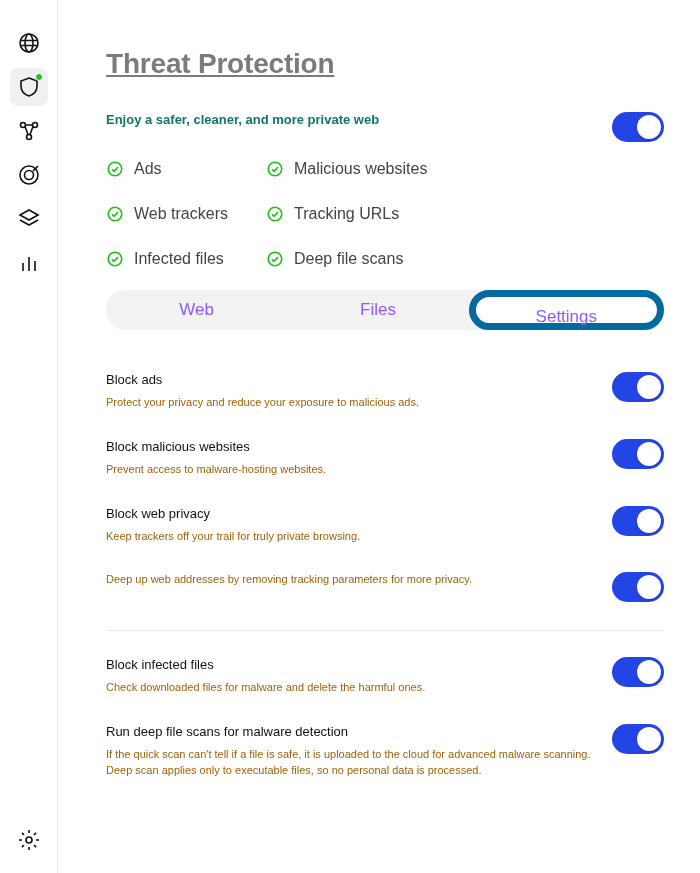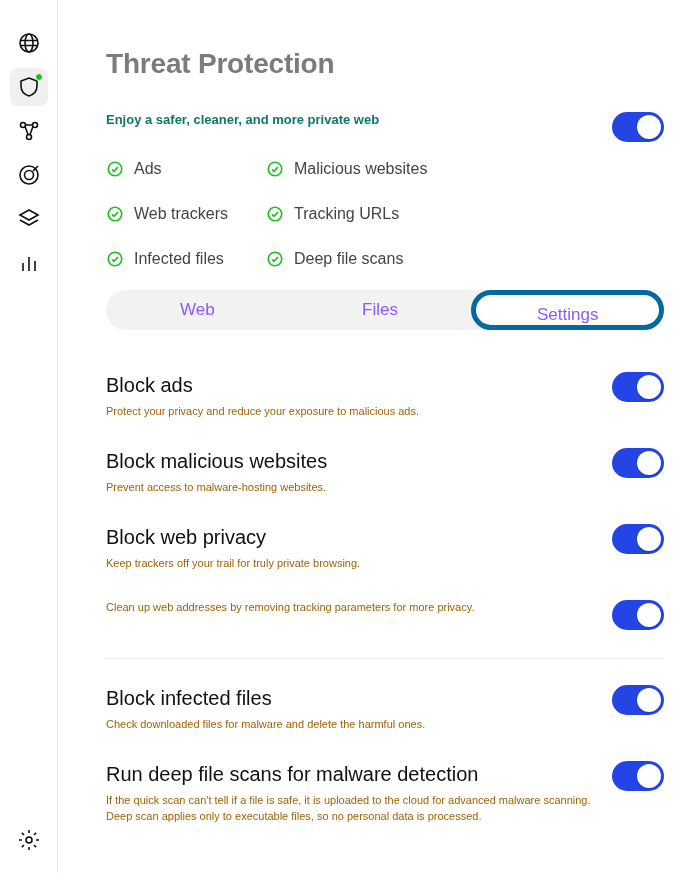--- a/index.html
+++ b/index.html
@@ -48,20 +48,21 @@
       flex: 1;
       padding: 48px 36px 0 48px;
       overflow-y: auto;
     }
     h1.page-title {
       color: #7b7b7b;
       font-weight: 700;
       font-size: 28px;
       letter-spacing: -0.2px;
       margin-bottom: 32px;
+      text-decoration: underline;
     }
     .hero-row {
       display: flex;
       align-items: flex-start;
       justify-content: space-between;
       margin-bottom: 18px;
     }
     .hero-title {
       font-size: 13px;
       color: #0f766e;
@@ -113,35 +114,35 @@
       text-align: center;
       height: 100%;
       line-height: 40px;
       font-size: 17px;
       color: #8b5cf6;
       cursor: pointer;
       border-radius: 999px;
     }
     .tab.active {
       background: #fff;
-      border: 5px solid #0369a1;
+      border: 7px solid #0369a1;
       font-weight: 400;
       box-shadow: 0 1px 2px rgba(0,0,0,0.03);
     }
     .settings-list { }
     .setting-item {
       display: flex;
       align-items: flex-start;
       justify-content: space-between;
       gap: 16px;
       padding: 8px 0 20px 0;
     }
     .setting-body { flex: 1; }
     .setting-title {
-      font-size: 20px;
+      font-size: 13px;
       color: #111;
       margin-bottom: 6px;
       line-height: 1.3;
     }
     .setting-desc {
       font-size: 11px;
       color: #a16207;
       line-height: 1.45;
     }
     .divider {
@@ -282,21 +283,21 @@
     <div class="setting-item">
       <div class="setting-body">
         <div class="setting-title">Block web privacy</div>
         <div class="setting-desc">Keep trackers off your trail for truly private browsing.</div>
       </div>
       <div class="toggle"></div>
     </div>
 
     <div class="setting-item">
       <div class="setting-body">
-        <div class="setting-desc">Clean up web addresses by removing tracking parameters for more privacy.</div>
+        <div class="setting-desc">Deep up web addresses by removing tracking parameters for more privacy.</div>
       </div>
       <div class="toggle"></div>
     </div>
 
     <hr class="divider">
 
     <div class="setting-item">
       <div class="setting-body">
         <div class="setting-title">Block infected files</div>
         <div class="setting-desc">Check downloaded files for malware and delete the harmful ones.</div>

